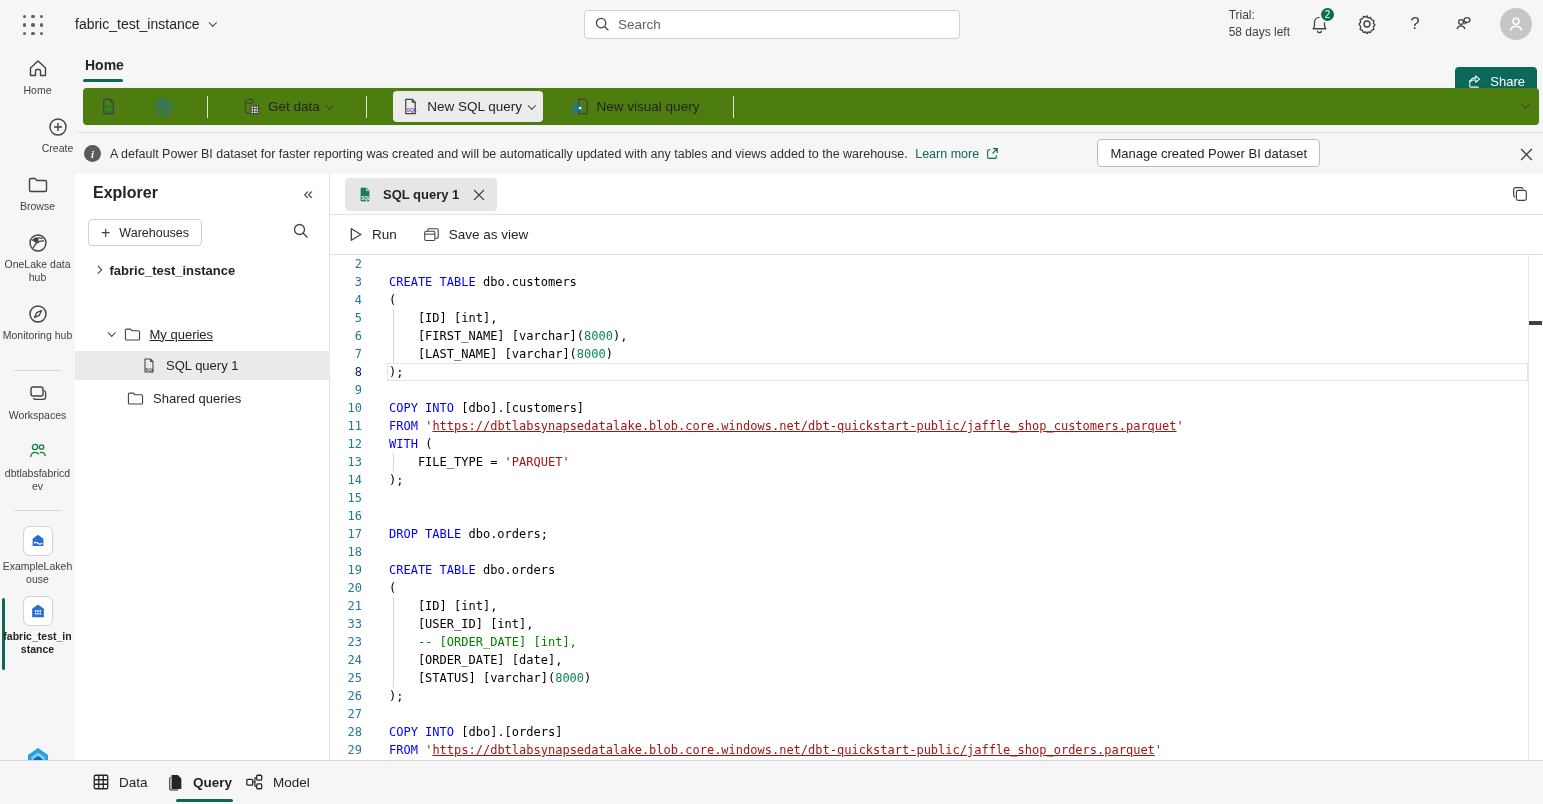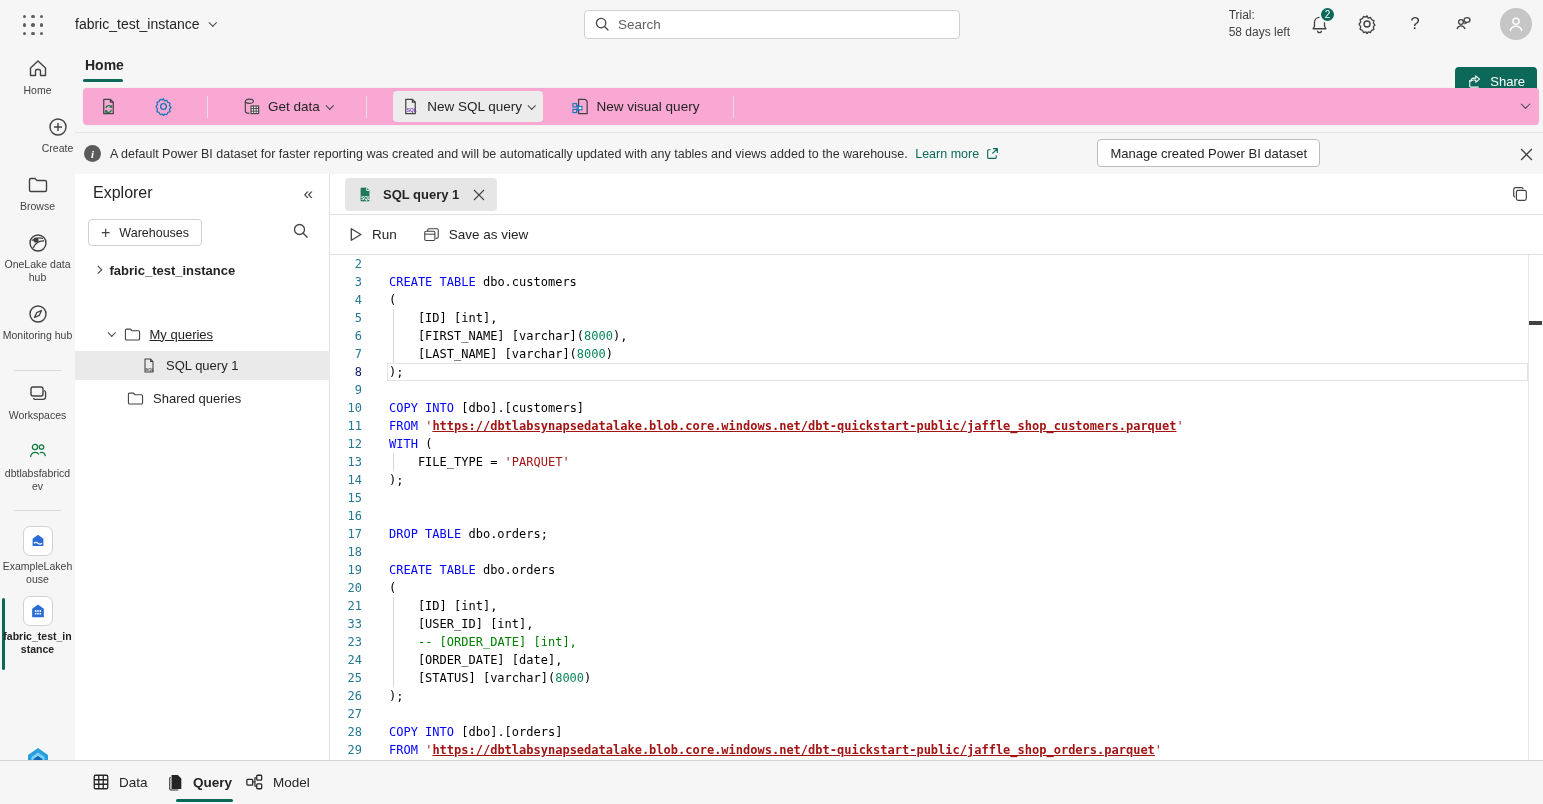--- a/index.html
+++ b/index.html
@@ -20,21 +20,21 @@
   .avatar { position:absolute; right:11px; top:8px; width:32px; height:32px; border-radius:50%; background:#c6c6c6; display:flex; align-items:center; justify-content:center; cursor:pointer; }
 
   
   .tabrow { position:absolute; left:75px; top:48px; width:1468px; height:37px; }
   .home-tab { position:absolute; left:8px; top:3px; padding:6px 2px; font-size:14px; font-weight:700; color:#242424; cursor:pointer; }
   .home-underline { position:absolute; left:8px; top:31px; width:40px; height:3px; background:#0c695a; border-radius:2px; }
   .share-btn { position:absolute; right:6px; top:5px; height:28px; background:#0c695a; color:#fff; border:none; border-radius:4px; font-size:13px; padding:0 12px; display:flex; align-items:center; gap:7px; cursor:pointer; font-family:"Liberation Sans",sans-serif;margin-top:14px; }
 
   
   .toolbar-wrap { position:absolute; left:75px; top:85px; width:1468px; height:48px; border-bottom:1px solid #e5e5e5; }
-  .toolbar { position:absolute; left:8px; top:3px; width:1456px; height:37px; background:#f9a8d4; border-radius:4px; box-shadow:0 0 2px rgba(0,0,0,.08); display:flex; align-items:center; padding:0 8px; gap:20px; }
+  .toolbar { position:absolute; left:8px; top:3px; width:1456px; height:37px; background:#4d7c0f; border-radius:4px; box-shadow:0 0 2px rgba(0,0,0,.08); display:flex; align-items:center; padding:0 8px; gap:20px; }
   .tb-btn { display:flex; align-items:center; gap:7px; padding:6px 8px; border-radius:4px; cursor:pointer; font-size:13.5px; color:#242424; white-space:nowrap; }
   .tb-btn.chip { background:#ececec; }
   .tb-sep { width:1px; height:22px; background:#e0e0e0; margin:0 6px; }
   .tb-overflow { position:absolute; right:14px; top:12px; cursor:pointer; }
 
   
   .chev { display:inline-block; width:7px; height:7px; border-right:1.4px solid #424242; border-bottom:1.4px solid #424242; transform:rotate(45deg) translate(-1px,-1px); }
   .chev.right { transform:rotate(-45deg); }
   .chev.sm { width:5.5px; height:5.5px; }
 
@@ -50,21 +50,21 @@
   .rail { position:absolute; left:0; top:48px; width:75px; height:756px; background:#f6f6f6; }
   .rail-item { position:absolute; left:0; width:75px; display:flex; flex-direction:column; align-items:center; gap:4px; cursor:pointer; color:#424242; }
   .rail-item .lbl { font-size:10.5px; text-align:center; line-height:13px; word-break:break-all; padding:0 2px; color:#424242; }
   .rail-item.selected .lbl { font-weight:700; color:#242424; }
   .rail-sel-bar { position:absolute; left:2px; width:3px; border-radius:2px; background:#0c695a; }
   .rail-div { position:absolute; left:14px; width:47px; height:1px; background:#d9d9d9; }
   .sq-icon { width:30px; height:30px; border:1px solid #d1d1d1; border-radius:7px; background:#fff; display:flex; align-items:center; justify-content:center; }
 
   
   .explorer { position:absolute; left:75px; top:174px; width:255px; height:586px; background:#fff; border-right:1px solid #e0e0e0; }
-  .exp-head { position:absolute; left:18px; top:10px; font-size:16px; font-weight:400; color:#242424;text-align:center; }
+  .exp-head { position:absolute; left:18px; top:10px; font-size:16px; font-weight:700; color:#242424;text-align:center; }
   .exp-collapse { position:absolute; right:16px; top:10px; font-size:17px; color:#424242; cursor:pointer; }
   .wh-btn { position:absolute; left:13px; top:45px; height:27px; border:1px solid #d1d1d1; border-radius:4px; background:#fff; display:flex; align-items:center; gap:9px; padding:0 12px; font-size:12.5px; color:#242424; cursor:pointer; font-family:"Liberation Sans",sans-serif; }
   .wh-plus { font-size:16px; color:#424242; line-height:1; }
   .exp-search { position:absolute; right:20px; top:49px; cursor:pointer; }
   .tree-row { position:absolute; left:0; width:255px; height:32px; display:flex; align-items:center; gap:9px; cursor:pointer; font-size:13px; color:#242424; }
   .tree-row.selected { background:#eaeaea; height:29px; }
   .tree-row .semibold { font-weight:700; }
 
   
   .editor { position:absolute; left:330px; top:174px; width:1213px; height:586px; background:#fff; }
@@ -77,21 +77,21 @@
 
   .code-viewport { position:absolute; left:0; top:81px; width:1198px; height:505px; overflow:hidden; background:#fff; }
   .code-line { position:relative; height:18px; line-height:18px; font-family:"DejaVu Sans Mono","Liberation Mono",monospace; font-size:12px; white-space:pre; display:flex; }
   .code-line .ln { width:32px; text-align:right; color:#237893; flex:0 0 32px; user-select:none; }
   .code-line .ct { margin-left:27px; position:relative; }
   .code-line.active .ln { color:#0b216f; }
   .code-line.active::after { content:""; position:absolute; left:57px; right:0; top:0; bottom:0; border:1px solid #e3e3e3; pointer-events:none; }
   .indent-guide { position:absolute; left:63px; top:0; width:1px; height:18px; background:#d6d6d6; }
   .tk-k { color:#0000ff; } .tk-p { color:#000; } .tk-n { color:#098658; }
   .tk-s { color:#a31515; } .tk-c { color:#008000; }
-  .tk-u { color:#a31515; text-decoration:underline;font-weight:bold; }
+  .tk-u { color:#a31515; text-decoration:underline; }
   .overview-ruler { position:absolute; right:0; top:81px; width:15px; height:505px; border-left:1px solid #e8e8e8; background:#fff; }
   .ruler-mark { position:absolute; right:1px; top:66px; width:13px; height:4px; background:#424242; }
 
   
   .bottombar { position:absolute; left:0; top:760px; width:1543px; height:44px; background:#f6f6f6; border-top:1px solid #d6d6d6; }
   .bb-item { position:absolute; top:0; height:42px; display:flex; align-items:center; gap:9px; font-size:13.5px; color:#242424; cursor:pointer; }
   .bb-item.active { font-weight:700; }
   .bb-underline { position:absolute; left:176px; top:38px; width:57px; height:3px; background:#0c695a; border-radius:2px; }
 
   svg { display:block; }

